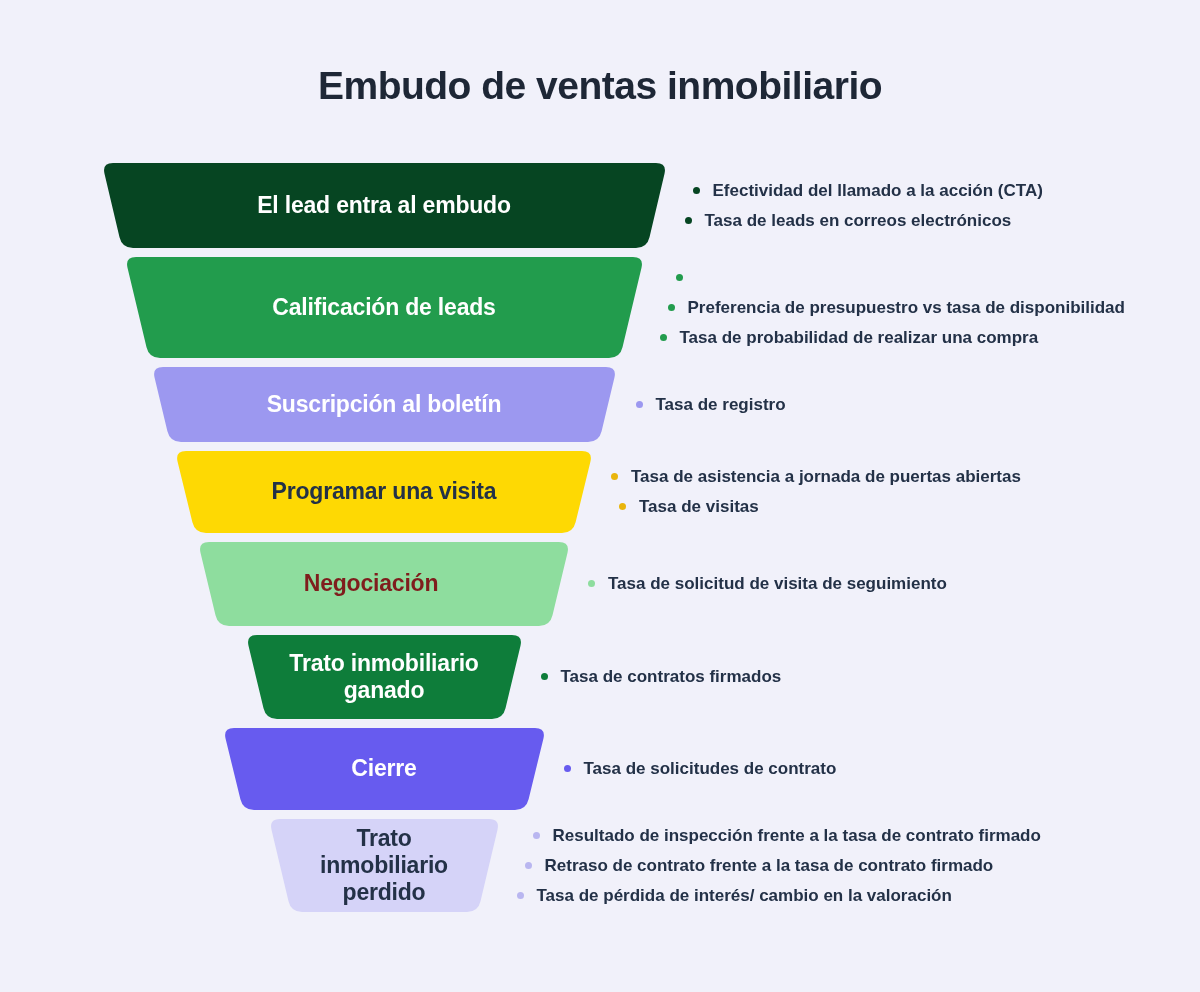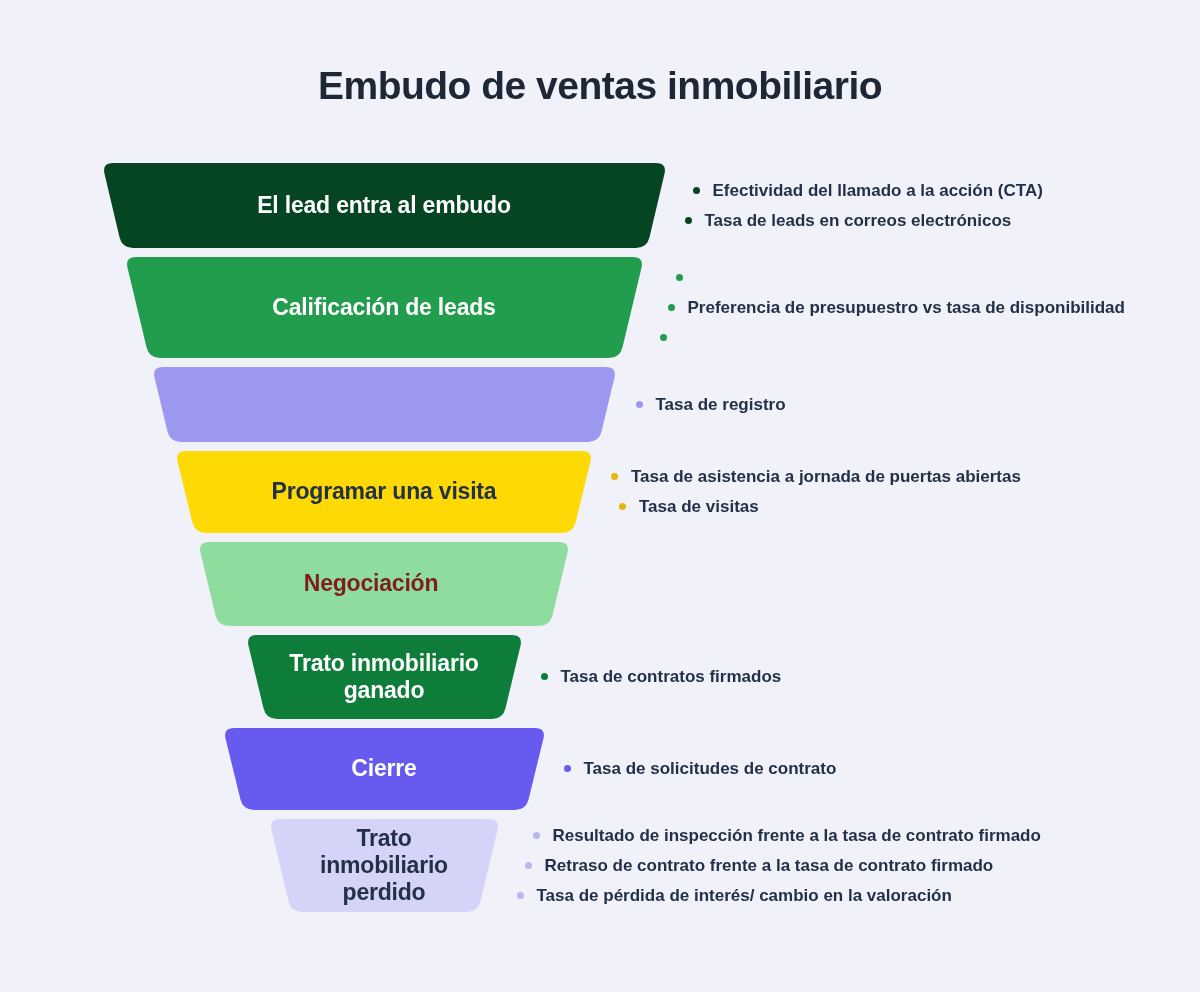--- a/index.html
+++ b/index.html
@@ -87,27 +87,29 @@
       <div class="metrics" style="left: 659.5px;">
         <div class="metric" style="margin-left: 16px;">
           <span class="dot" style="background: rgb(34, 156, 77);"></span>
         </div>
         <div class="metric" style="margin-left: 8px;">
           <span class="dot" style="background: rgb(34, 156, 77);"></span>
           <span class="metric-text">Preferencia de presupuestro vs tasa de disponibilidad</span>
         </div>
         <div class="metric" style="margin-left: 0px;">
           <span class="dot" style="background: rgb(34, 156, 77);"></span>
+          <span class="metric-text">Tasa de probabilidad de realizar una compra</span>
         </div>
       </div>
     </div>
     <div class="row" style="height: 75px; margin-bottom: 9px;">
       <svg width="465" height="75" viewBox="0 0 465 75" class="stage-shape" style="left: 151.5px;">
         <path d="M2.6 10.7 Q0.0 0.0 11.0 0.0 L454.0 0.0 Q465.0 0.0 462.4 10.7 L449.6 64.3 Q447.0 75.0 436.0 75.0 L29.0 75.0 Q18.0 75.0 15.4 64.3 Z" fill="#9c98f0"></path>
       </svg>
+      <div class="stage-label" style="left: 151.5px; width: 465px; height: 75px; color: rgb(255, 255, 255); padding: 0px 36px; box-sizing: border-box;">Suscripción al boletín</div>
       <div class="metrics" style="left: 635.5px;">
         <div class="metric" style="margin-left: 0px;">
           <span class="dot" style="background: rgb(156, 152, 240);"></span>
           <span class="metric-text">Tasa de registro</span>
         </div>
       </div>
     </div>
     <div class="row" style="height: 82px; margin-bottom: 9px;">
       <svg width="418" height="82" viewBox="0 0 418 82" class="stage-shape" style="left: 175px;">
         <path d="M2.6 10.7 Q0.0 0.0 11.0 0.0 L407.0 0.0 Q418.0 0.0 415.4 10.7 L400.6 71.3 Q398.0 82.0 387.0 82.0 L31.0 82.0 Q20.0 82.0 17.4 71.3 Z" fill="#fed903"></path>
@@ -122,20 +124,26 @@
           <span class="dot" style="background: rgb(233, 181, 12);"></span>
           <span class="metric-text">Tasa de visitas</span>
         </div>
       </div>
     </div>
     <div class="row" style="height: 84px; margin-bottom: 9px;">
       <svg width="372" height="84" viewBox="0 0 372 84" class="stage-shape" style="left: 198px;">
         <path d="M2.5 10.7 Q0.0 0.0 11.0 0.0 L361.0 0.0 Q372.0 0.0 369.5 10.7 L354.5 73.3 Q352.0 84.0 341.0 84.0 L31.0 84.0 Q20.0 84.0 17.5 73.3 Z" fill="#8edd9e"></path>
       </svg>
       <div class="stage-label" style="left: 185px; width: 372px; height: 84px; color: #7f1d1d; padding: 0px 38px; box-sizing: border-box;">Negociación</div>
+      <div class="metrics" style="left: 588px;">
+        <div class="metric" style="margin-left: 0px;">
+          <span class="dot" style="background: rgb(142, 221, 158);"></span>
+          <span class="metric-text">Tasa de solicitud de visita de seguimiento</span>
+        </div>
+      </div>
     </div>
     <div class="row" style="height: 84px; margin-bottom: 9px;">
       <svg width="277" height="84" viewBox="0 0 277 84" class="stage-shape" style="left: 245.5px;">
         <path d="M2.5 10.7 Q0.0 0.0 11.0 0.0 L266.0 0.0 Q277.0 0.0 274.5 10.7 L259.5 73.3 Q257.0 84.0 246.0 84.0 L31.0 84.0 Q20.0 84.0 17.5 73.3 Z" fill="#0e7d3a"></path>
       </svg>
       <div class="stage-label" style="left: 245.5px; width: 277px; height: 84px; color: rgb(255, 255, 255); padding: 0px 38px; box-sizing: border-box;">Trato inmobiliario ganado</div>
       <div class="metrics" style="left: 540.5px;">
         <div class="metric" style="margin-left: 0px;">
           <span class="dot" style="background: rgb(14, 125, 58);"></span>
           <span class="metric-text">Tasa de contratos firmados</span>

